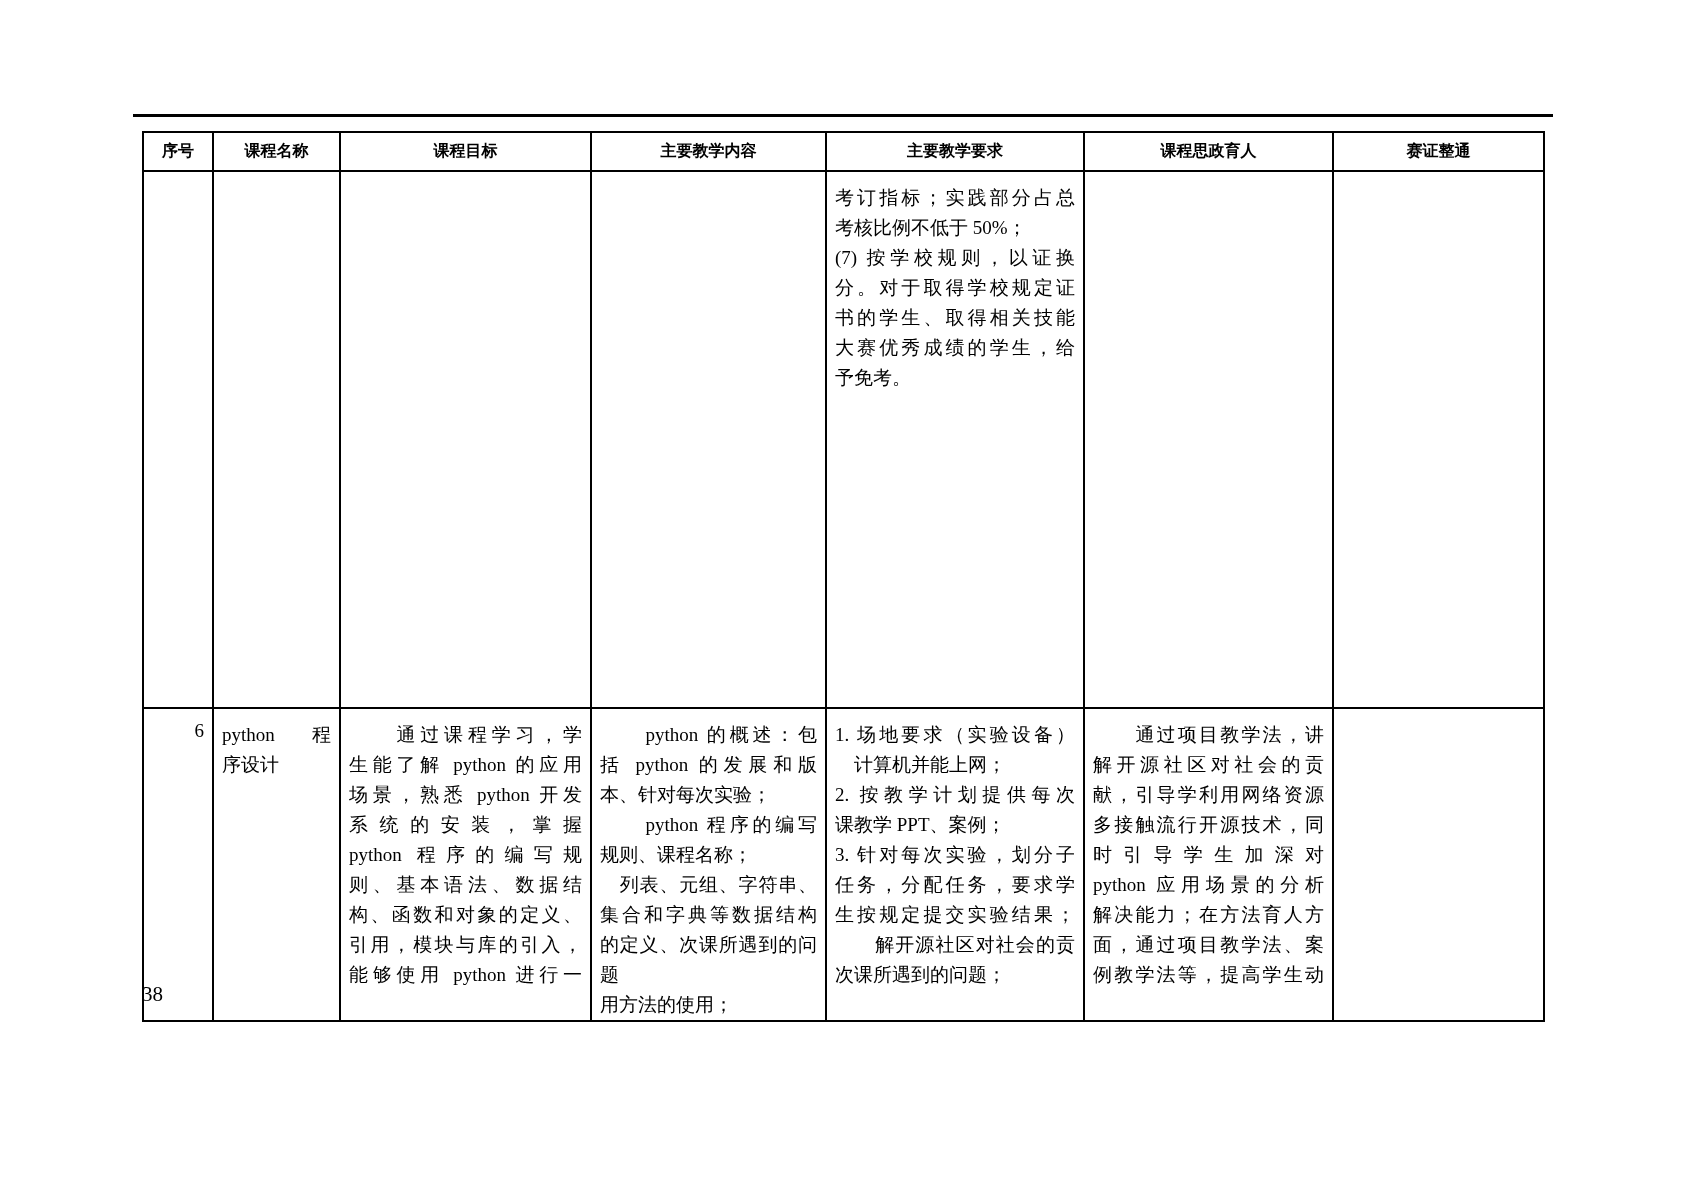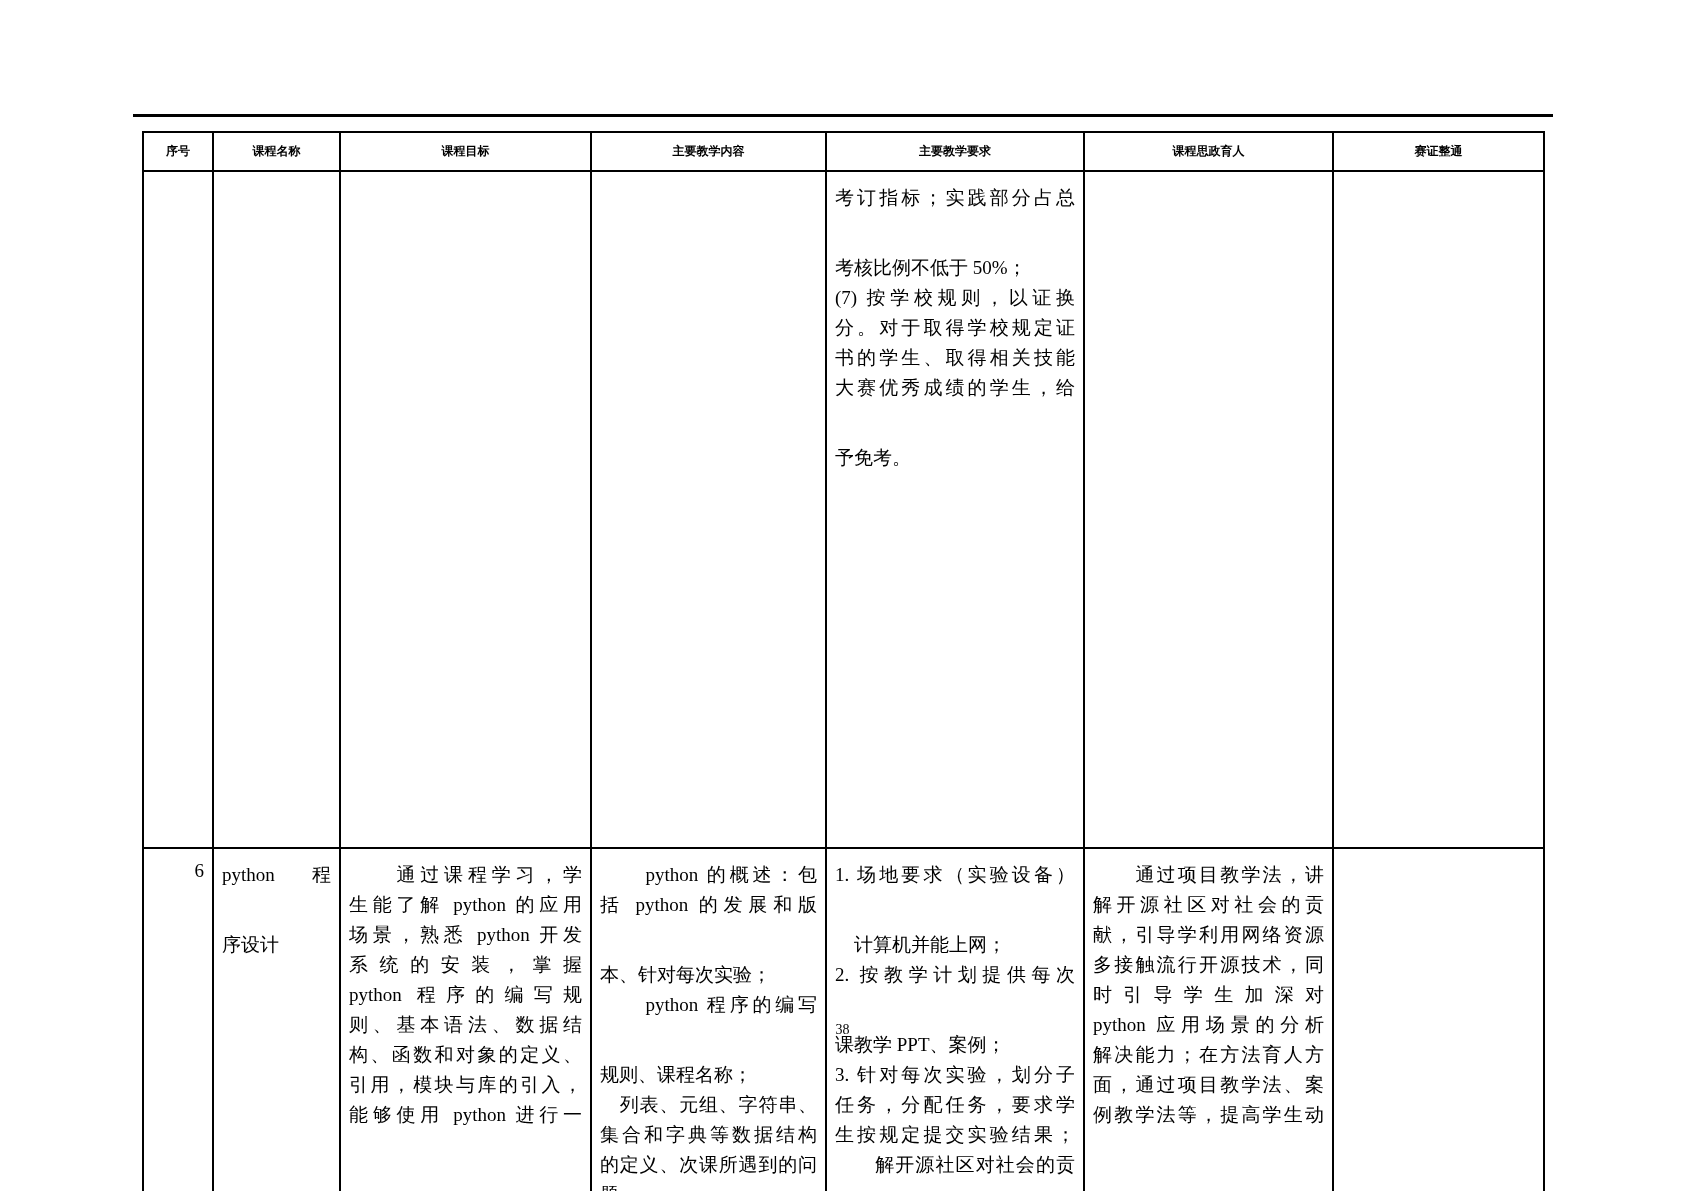--- a/index.html
+++ b/index.html
@@ -39,52 +39,50 @@
     border: 2px solid #000000;
     margin: 0;
     overflow: hidden;
   }
   table.course-table th {
     height: 37px;
     vertical-align: middle;
     text-align: center;
     font-family: "Liberation Sans", "DejaVu Sans", sans-serif;
     font-weight: bold;
-    font-size: 12px;
+    font-size: 16px;
     padding: 0 2px;
   }
   table.course-table td {
     vertical-align: top;
     padding: 11px 8px 0 8px;
     font-size: 19px;
   }
-  tr.row-a { height: 677px; }
+  tr.row-a { height: 537px; }
   tr.row-b { height: 305px; }
   td.seq-cell {
     text-align: right;
     padding-right: 5px;
   }
   .line {
     line-height: 30px;
     text-align: justify;
     text-align-last: justify;
     white-space: normal;
   }
   .line.noj {
     text-align: justify;
     text-align-last: left;
-    margin-top: 40px;
   }
   .page-number {
     position: absolute;
     left: 142px;
-    top: 1016px;
+    top: 980px;
     width: 1401px;
-    text-align: center;
-    font-size: 14px;
+    font-size: 21px;
     line-height: 28px;
   }
 </style>
 </head>
 <body>
 
 <div class="page">
 
   <div class="header-rule"></div>
 

